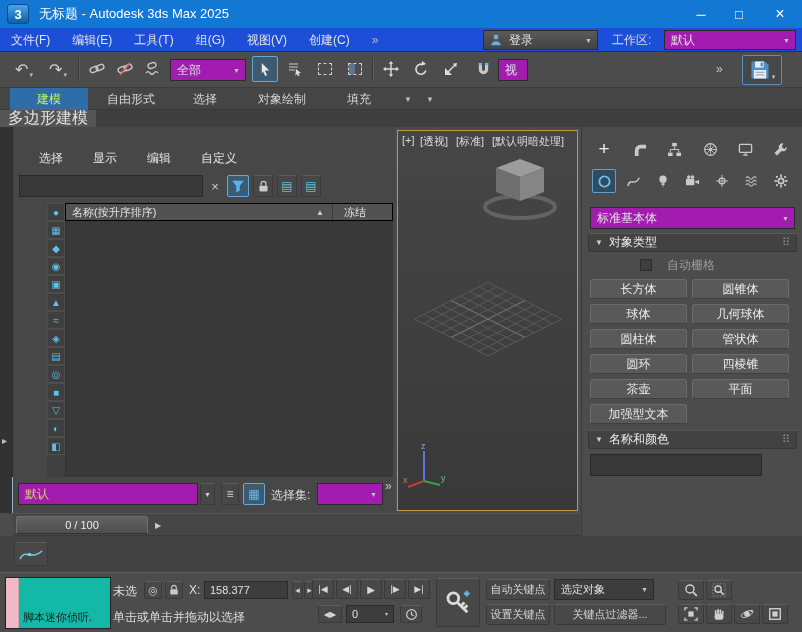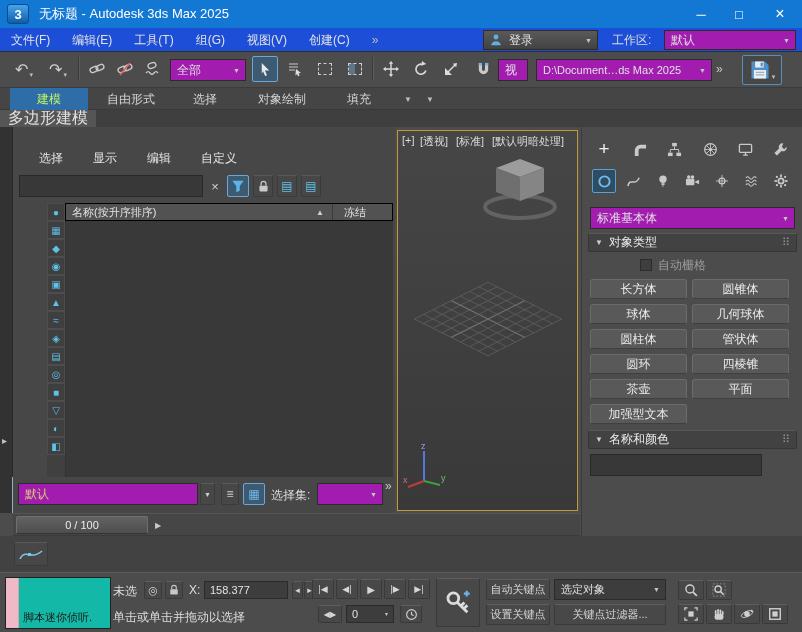--- a/index.html
+++ b/index.html
@@ -194,24 +194,20 @@
   <div class="tbtn" style="left:470px" data-name="snap-toggle-button">
       <svg viewBox="0 0 16 16" width="15" height="15" data-name="magnet-icon">
         <path d="M3 1v7a5 5 0 0 0 10 0V1h-3.4v7a1.6 1.6 0 0 1-3.2 0V1z" fill="#c9c9c9"></path>
         <rect x="3" y="1" width="3.4" height="2.6" fill="#6db6e8"></rect>
         <rect x="9.6" y="1" width="3.4" height="2.6" fill="#6db6e8"></rect>
       </svg>
     </div>
   <div class="a chip" style="left:498px;top:59px;width:30px;height:22px" data-name="reference-coordsys-dropdown">
       <span class="lbl" data-name="coordsys-value">视</span>
     </div>
-  <div class="a chip" style="left:536px;top:59px;width:176px;height:22px" data-name="project-folder-dropdown">
-    <span class="lbl" style="font-size:11px" data-name="project-path-value">D:\Document…ds Max 2025</span>
-    <span class="dd" data-name="chevron-down-icon">▼</span>
-  </div>
   <span class="a" style="left:716px;top:62px;color:#c6c6c6" data-name="toolbar-overflow-chevron">»</span>
   <div class="a ib" style="left:742px;top:55px;width:40px;height:30px;border-color:#5a8fbc" data-name="save-scene-button">
     <svg viewBox="0 0 18 18" width="22" height="22" data-name="floppy-save-icon">
         <path d="M2 2h11l3 3v11H2z" fill="#4f8fc8"></path>
         <rect x="5" y="2" width="7" height="5" fill="#e8eef2"></rect>
         <rect x="9.5" y="3" width="1.8" height="3" fill="#4f8fc8"></rect>
         <rect x="4" y="9" width="10" height="7" fill="#e8eef2"></rect>
         <path d="M5.5 11h7M5.5 13h7" stroke="#9fb0bb" stroke-width="1"></path>
       </svg>
     <span class="flyarrow" data-name="flyout-arrow-icon">▾</span>
@@ -468,21 +464,21 @@
       <span class="lbl" data-name="object-category-value">标准基本体</span>
       <span class="dd" data-name="chevron-down-icon">▼</span>
     </div>
     <div class="rollout" style="top:106px" data-name="rollout-object-type">
       <span class="rollarrow" data-name="rollout-collapse-icon">▼</span>
       <span data-name="rollout-object-type-title">对象类型</span>
       <span class="grip" data-name="rollout-grip-icon">⠿</span>
     </div>
     <div class="a fx" style="left:58px;top:130px;height:16px" data-name="autogrid-row">
       <div class="checkbox" data-name="autogrid-checkbox"></div>
-      <span style="margin-left:6px;color:#9b9b9b" data-name="autogrid-label">自动栅格</span>
+      <span style="margin-left:15px;color:#9b9b9b" data-name="autogrid-label">自动栅格</span>
     </div>
     <div class="cpbtn" style="left:8px;top:152px" data-name="create-box-button">长方体</div>
     <div class="cpbtn" style="left:110px;top:152px" data-name="create-cone-button">圆锥体</div>
     <div class="cpbtn" style="left:8px;top:177px" data-name="create-sphere-button">球体</div>
     <div class="cpbtn" style="left:110px;top:177px" data-name="create-geosphere-button">几何球体</div>
     <div class="cpbtn" style="left:8px;top:202px" data-name="create-cylinder-button">圆柱体</div>
     <div class="cpbtn" style="left:110px;top:202px" data-name="create-tube-button">管状体</div>
     <div class="cpbtn" style="left:8px;top:227px" data-name="create-torus-button">圆环</div>
     <div class="cpbtn" style="left:110px;top:227px" data-name="create-pyramid-button">四棱锥</div>
     <div class="cpbtn" style="left:8px;top:252px" data-name="create-teapot-button">茶壶</div>
@@ -580,21 +576,21 @@
           <path d="M11.5 11.5L20 20M17 17l3-3M14.5 14.5l3-3" stroke="#dcdcdc" stroke-width="2.4" fill="none"></path>
           <path d="M17 4h5M19.5 1.5v5" stroke="#6db6e8" stroke-width="1.8"></path>
         </svg>
       </div>
     <div class="sbtn" style="left:486px;top:6px;width:64px;height:21px" data-name="auto-key-button">
         <span data-name="auto-key-label">自动关键点</span>
       </div>
     <div class="sbtn" style="left:486px;top:31px;width:64px;height:21px" data-name="set-key-button">
         <span data-name="set-key-label">设置关键点</span>
       </div>
-    <div class="schip" style="left:554px;top:6px;width:112px;height:21px" data-name="key-selection-filter-dropdown">
+    <div class="schip" style="left:554px;top:6px;width:100px;height:21px" data-name="key-selection-filter-dropdown">
       <span style="padding:0 6px" data-name="key-selection-filter-value">选定对象</span>
       <span class="dd" data-name="chevron-down-icon">▼</span>
     </div>
     <div class="sbtn" style="left:554px;top:31px;width:112px;height:21px" data-name="key-filters-button">
         <span data-name="key-filters-label">关键点过滤器...</span>
       </div>
     <div class="sbtn" style="left:678px;top:7px;width:26px;height:20px" data-name="zoom-button">
         <svg viewBox="0 0 16 16" width="14" height="14" data-name="magnifier-icon">
           <circle cx="6.8" cy="6.8" r="4.6" fill="none" stroke="#cfcfcf" stroke-width="1.6"></circle>
           <path d="M10.3 10.3l4.4 4.4" stroke="#cfcfcf" stroke-width="2"></path>

